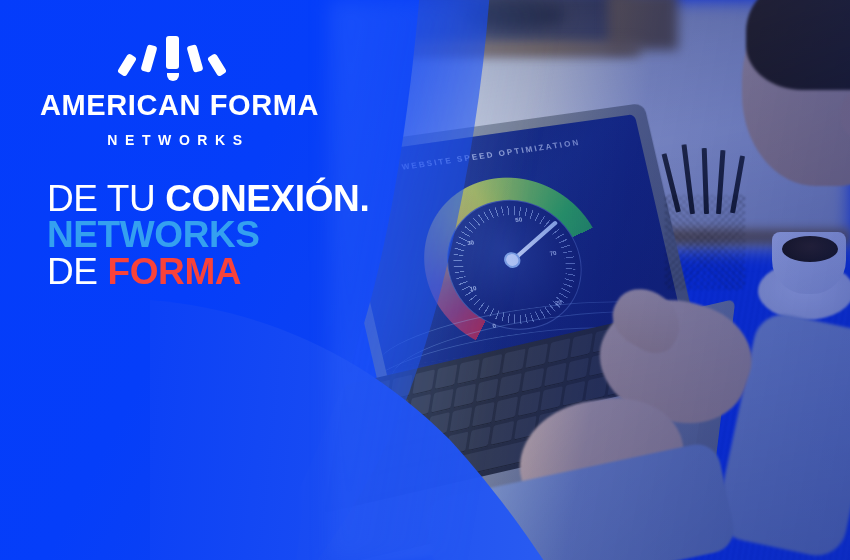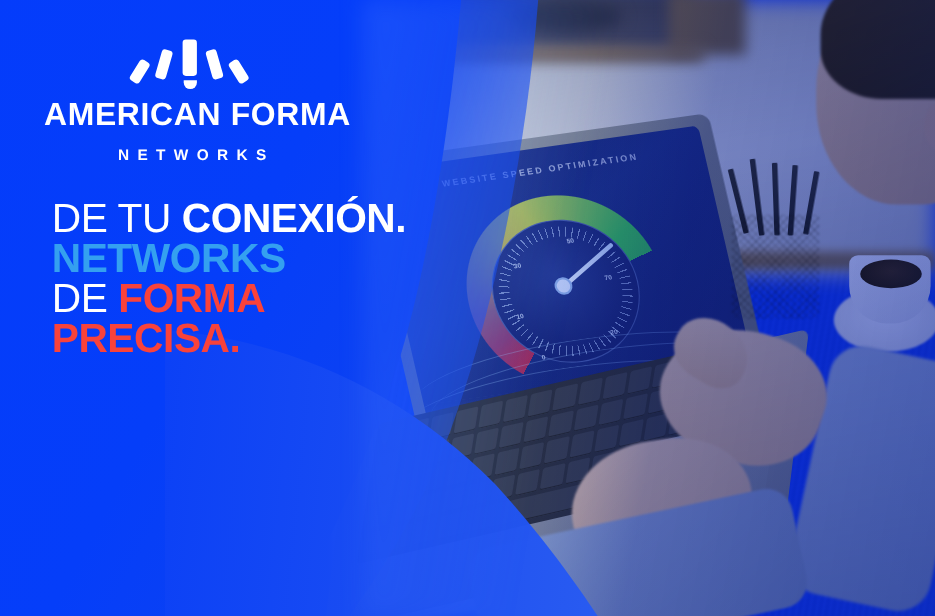--- a/index.html
+++ b/index.html
@@ -454,19 +454,16 @@
     <div class="headline">
       <div class="hl-line">
         <span class="w-light">DE TU </span><span class="w-bold">CONEXIÓN.</span>
       </div>
       <div class="hl-line">
         <span class="w-cyan">NETWORKS</span>
       </div>
       <div class="hl-line">
         <span class="w-light">DE </span><span class="w-red">FORMA</span>
       </div>
-      <div class="hl-line">
-        <span class="w-red">PRECISA.</span>
-      </div>
     </div>
 
   </div>
 </div>
 
 </body></html>

